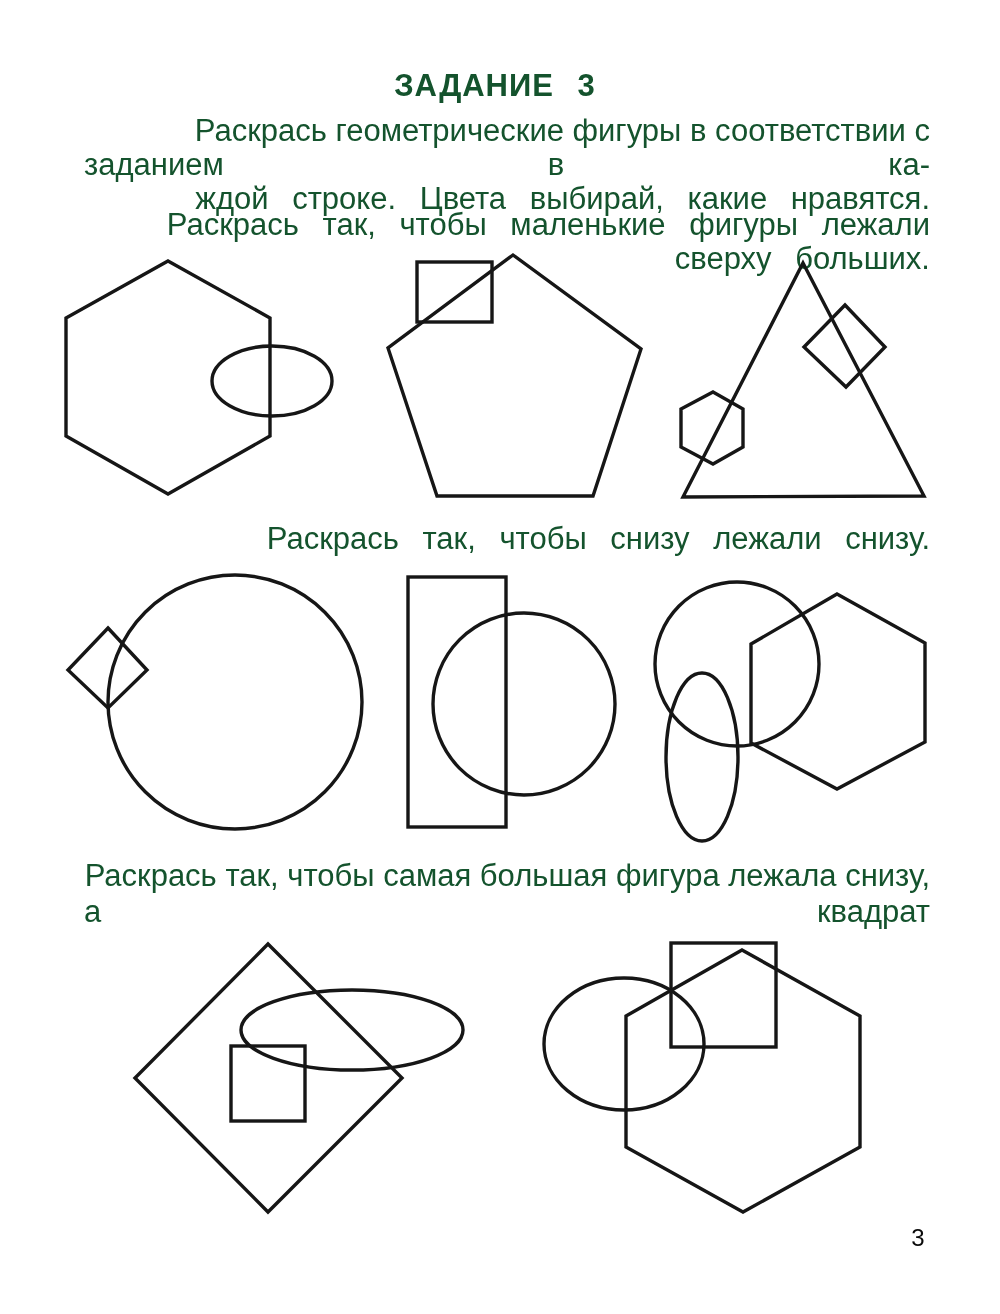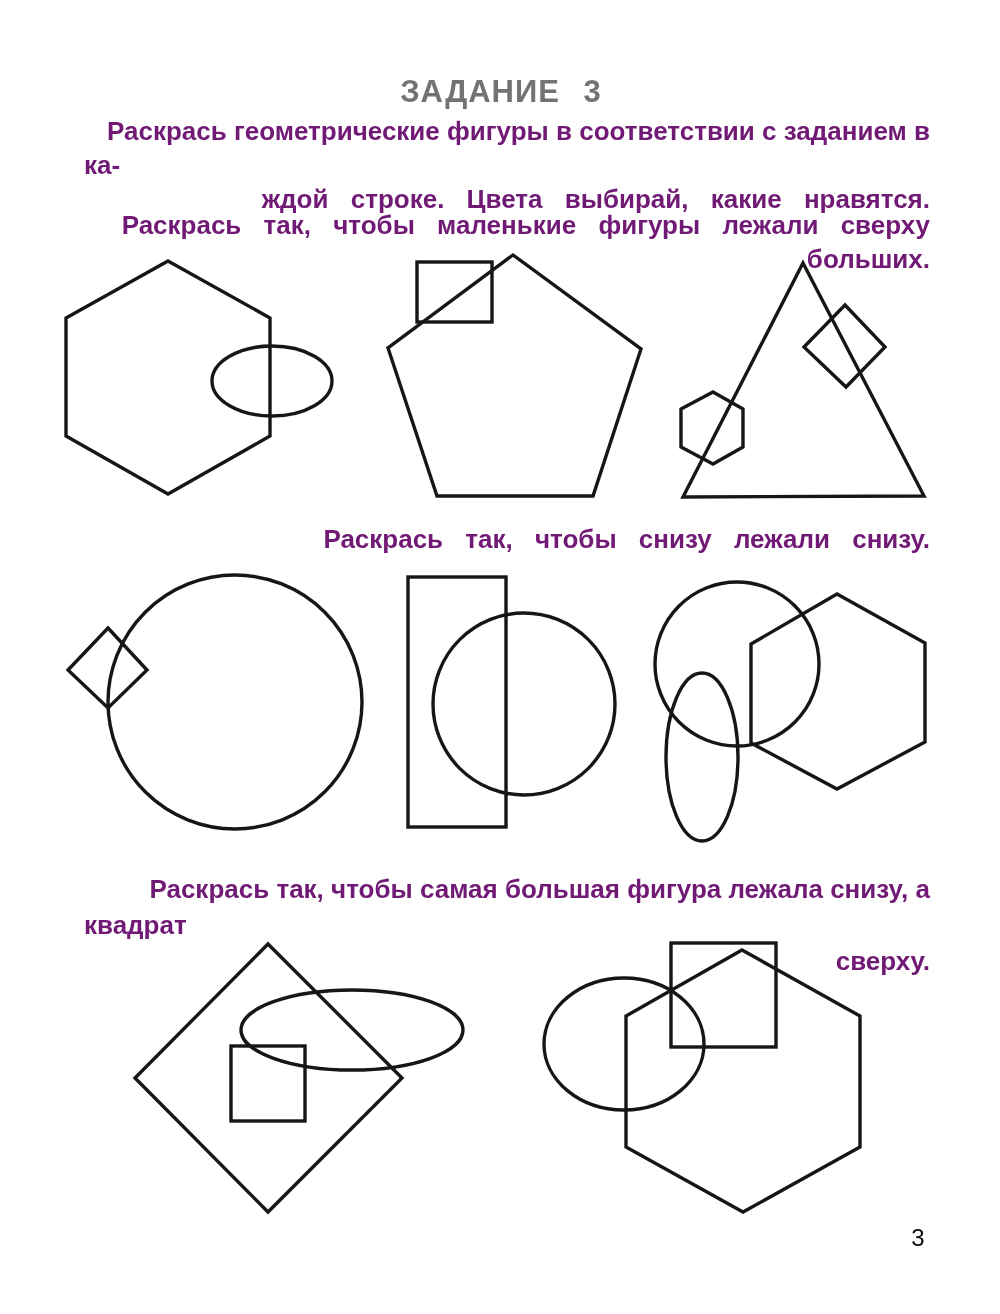--- a/index.html
+++ b/index.html
@@ -10,46 +10,45 @@
     background: #ffffff;
     color: #0a0a0a;
     font-family: "Liberation Sans", sans-serif;
     overflow: hidden;
   }
   .title {
     position: absolute;
     top: 68px;
     left: 60px;
     width: 870px;
-    margin: 6px;
+    margin: 0;
     text-align: center;
     font-size: 31px;
     line-height: 36px;
     font-weight: 700;
     letter-spacing: 1px;
     word-spacing: 14px;
-    color: #737373;
+    color: #14532d;
   }
   .textblock {
     position: absolute;
     left: 60px;
     width: 870px;
-    font-size: 26px;
+    font-size: 31px;
     line-height: 34px;
-    color: #701a75;
-    font-weight: bold;
+    color: #14532d;
   }
   .textblock .line { display: block; text-align: right; }
   .justify {
     text-align: justify;
     text-align-last: justify;
   }
   .indent { padding-left: 24px; box-sizing: border-box; }
   .spaced { word-spacing: 15px; }
-  .twoline { line-height: 36px; margin-top: 13px; }
+  .twoline { line-height: 36px; }
   #shapes-canvas {
     position: absolute;
     top: 0;
     left: 0;
     width: 1000px;
     height: 1314px;
     pointer-events: none;
   }
   .page-number {
     position: absolute;
@@ -76,21 +75,20 @@
   <div class="textblock" style="top:208px">
     <span class="line indent spaced">Раскрась так, чтобы маленькие фигуры лежали сверху больших.</span>
   </div>
 
   <div class="textblock" style="top:522px">
     <span class="line indent spaced">Раскрась так, чтобы снизу лежали снизу.</span>
   </div>
 
   <div class="textblock twoline" style="top:858px">
     <span class="line justify indent">Раскрась так, чтобы самая большая фигура лежала снизу, а квадрат</span>
-    <span class="line spaced">сверху.</span>
   </div>
 
   <svg id="shapes-canvas" viewBox="0 0 1000 1314" xmlns="http://www.w3.org/2000/svg">
       <g>
         <polygon points="168,261 270,318 270,436 168,494 66,436 66,318" fill="none" stroke="#161616" stroke-width="3.4"></polygon>
         <ellipse cx="272" cy="381" rx="60" ry="35" fill="none" stroke="#161616" stroke-width="3.4"></ellipse>
         <polygon points="513,255 641,349 593,496 437,496 388,348" fill="none" stroke="#161616" stroke-width="3.4"></polygon>
         <rect x="417" y="262" width="75" height="60" fill="none" stroke="#161616" stroke-width="3.4"></rect>
         <polygon points="803,263 924,496 683,497" fill="none" stroke="#161616" stroke-width="3.4"></polygon>
         <polygon points="845,305 885,347 846,387 804,347" fill="none" stroke="#161616" stroke-width="3.4"></polygon>

